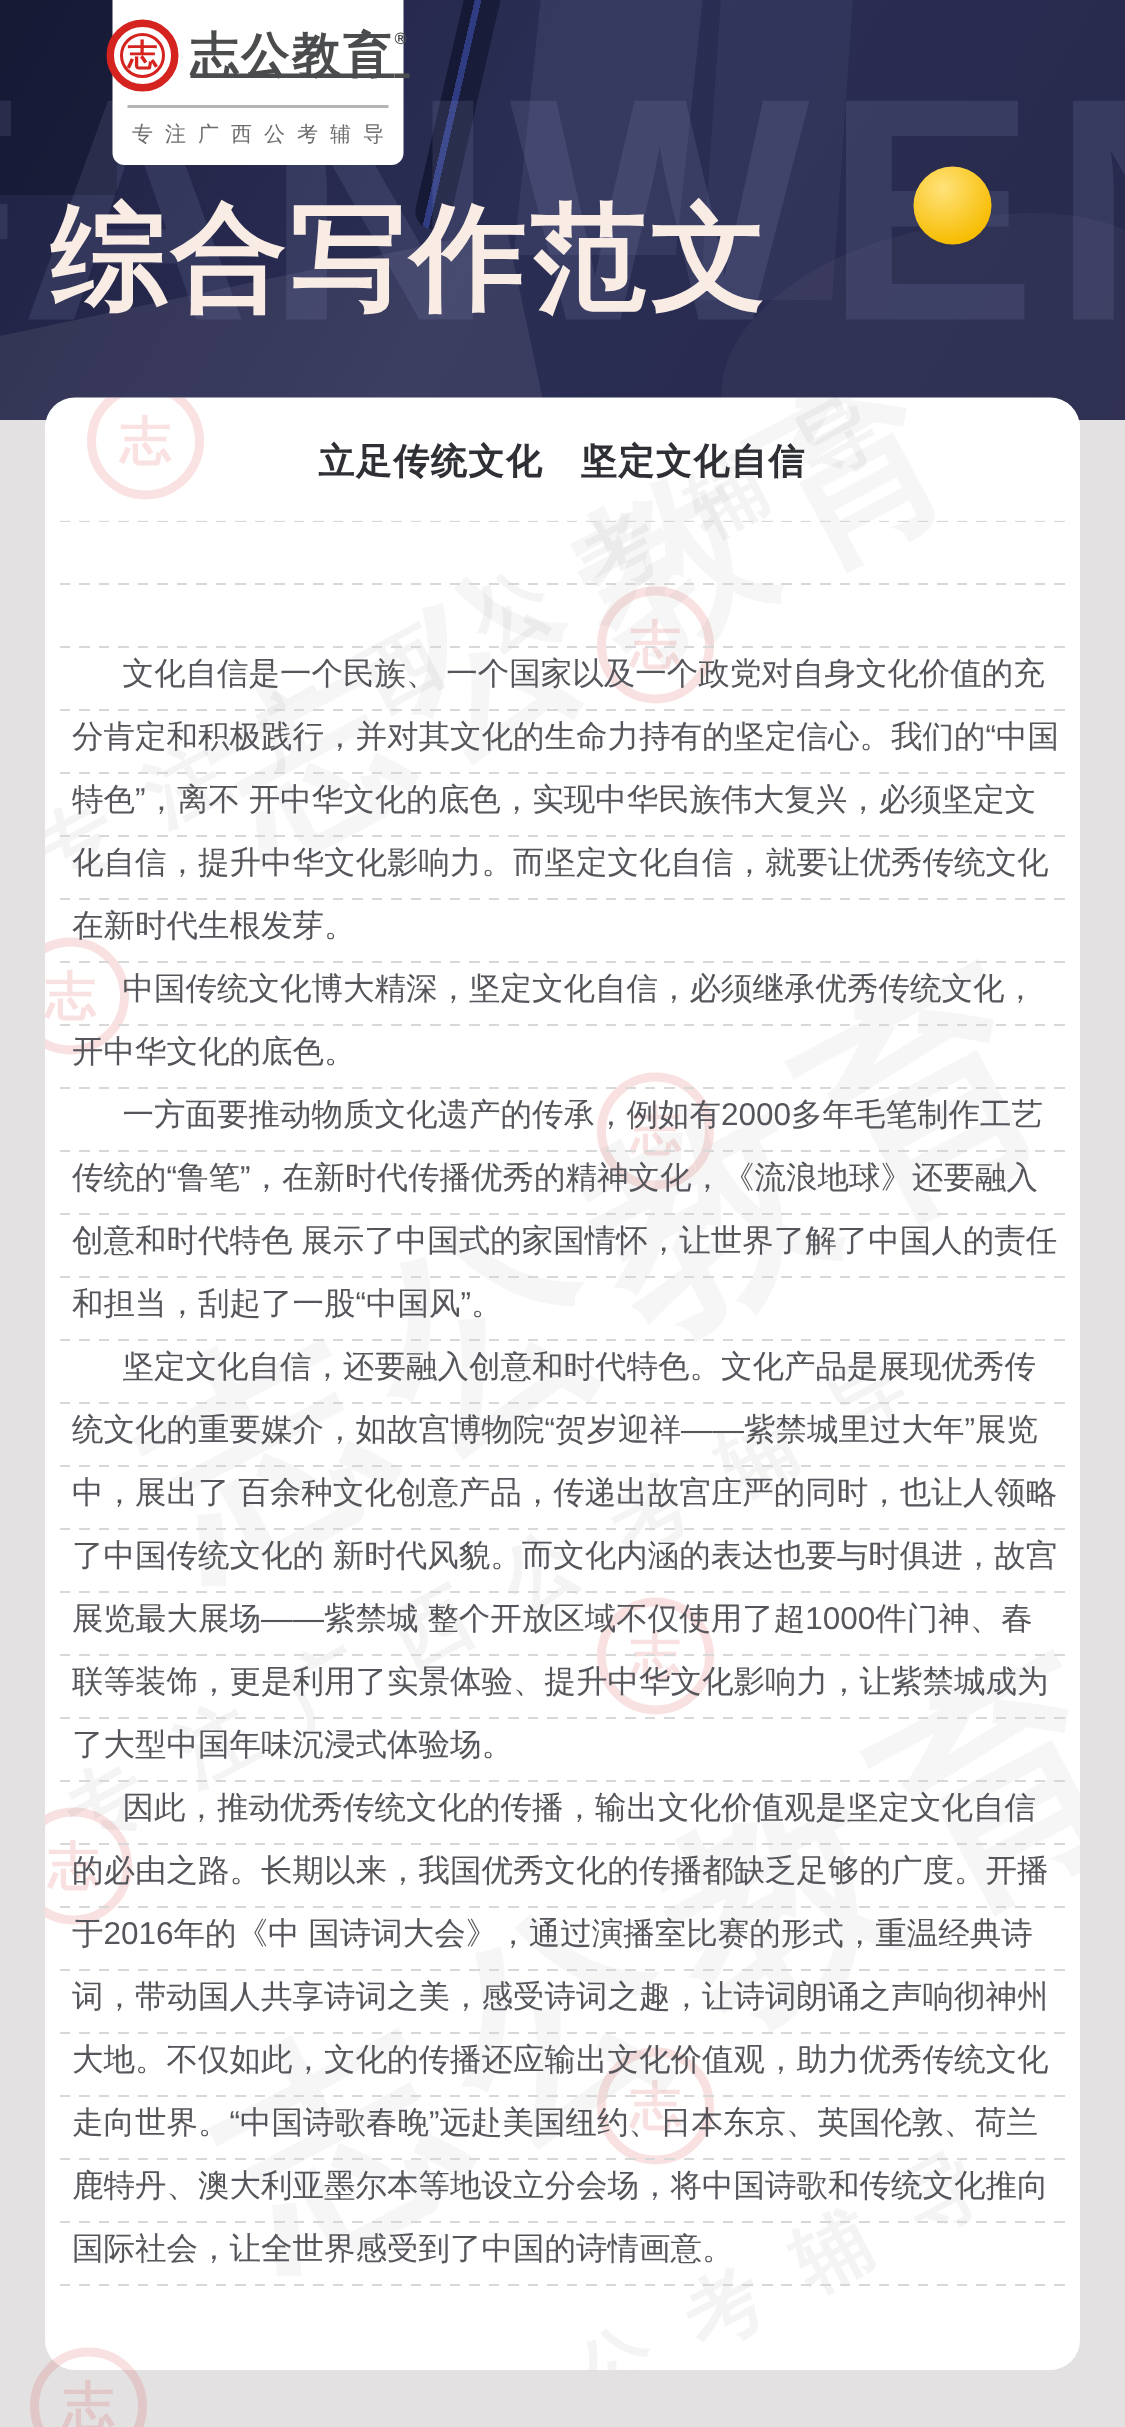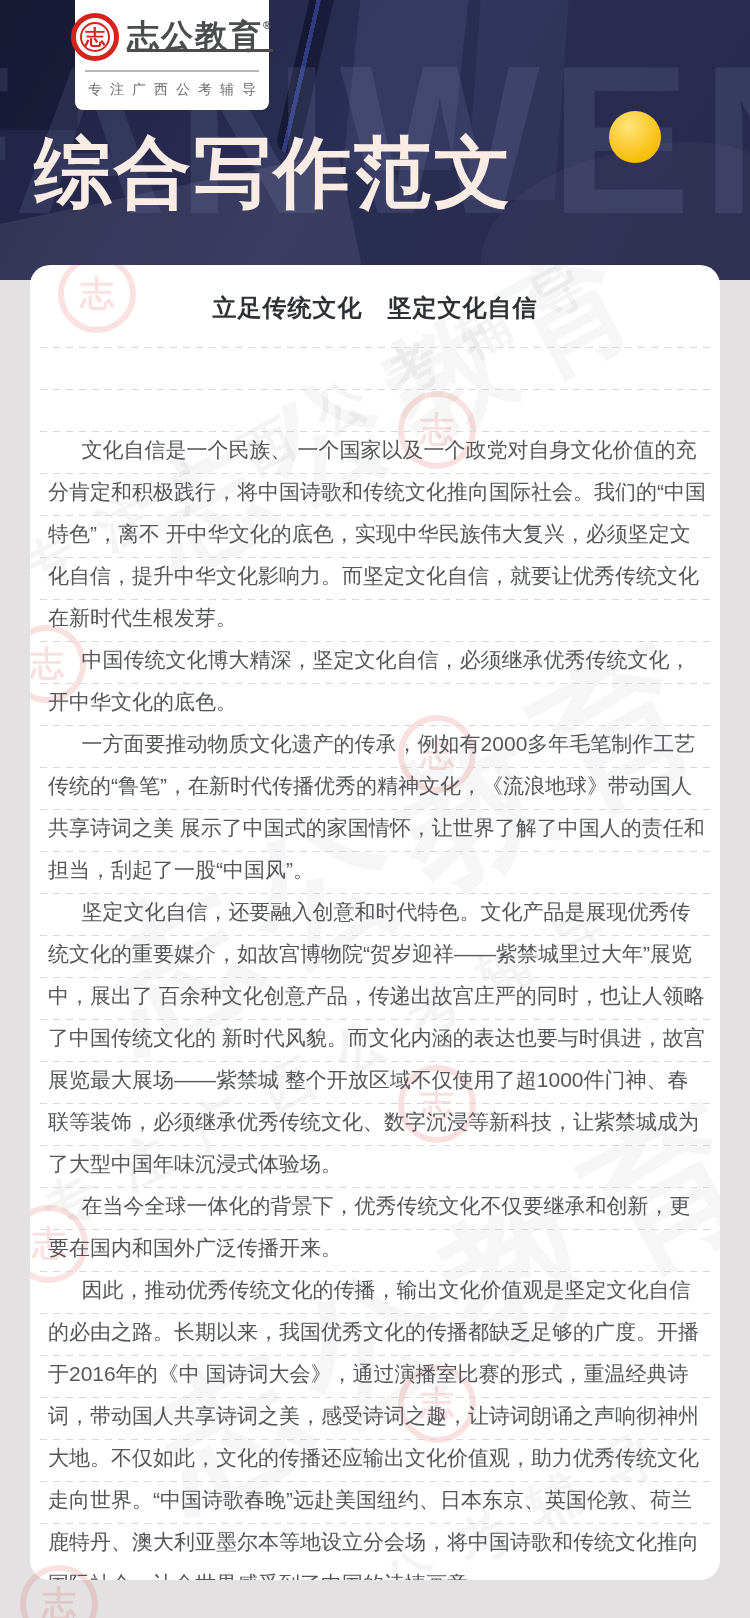--- a/index.html
+++ b/index.html
@@ -146,25 +146,24 @@
     <div class="wm wm-brand" style="left:90px;top:940px;">志公教育</div>
     <div class="wm wm-tagline" style="left:-40px;top:120px;">专注广西公考辅导</div>
     <div class="wm wm-tagline" style="left:-20px;top:760px;">专注广西公考辅导</div>
     <div class="wm wm-tagline" style="left:30px;top:1290px;">专注广西公考辅导</div>
 
     <h2 class="essay-title">立足传统文化　坚定文化自信</h2>
 
     <div class="rules"></div>
 
     <div class="paragraphs">
-      <p>文化自信是一个民族、 一个国家以及一个政党对自身文化价值的充分肯定和积极践行，将中国诗歌和传统文化推向国际社会。我们的“中国特色”，离不 开中华文化的底色，实现中华民族伟大复兴，必须坚定文化自信，提升中华文化影响力。而坚定文化自信，就要让优秀传统文化在新时代生根发芽。</p>
+      <p>文化自信是一个民族、 一个国家以及一个政党对自身文化价值的充分肯定和积极践行，并对其文化的生命力持有的坚定信心。我们的“中国特色”，离不 开中华文化的底色，实现中华民族伟大复兴，必须坚定文化自信，提升中华文化影响力。而坚定文化自信，就要让优秀传统文化在新时代生根发芽。</p>
       <p>中国传统文化博大精深，坚定文化自信，必须继承优秀传统文化，开中华文化的底色。</p>
-      <p>一方面要推动物质文化遗产的传承，例如有2000多年毛笔制作工艺传统的“鲁笔”，在新时代传播优秀的精神文化，《流浪地球》带动国人共享诗词之美 展示了中国式的家国情怀，让世界了解了中国人的责任和担当，刮起了一股“中国风”。</p>
-      <p>坚定文化自信，还要融入创意和时代特色。文化产品是展现优秀传统文化的重要媒介，如故宫博物院“贺岁迎祥——紫禁城里过大年”展览中，展出了 百余种文化创意产品，传递出故宫庄严的同时，也让人领略了中国传统文化的 新时代风貌。而文化内涵的表达也要与时俱进，故宫展览最大展场——紫禁城 整个开放区域不仅使用了超1000件门神、春联等装饰，必须继承优秀传统文化、数字沉浸等新科技，让紫禁城成为了大型中国年味沉浸式体验场。</p>
-      <p>在当今全球一体化的背景下，优秀传统文化不仅要继承和创新，更要在国内和国外广泛传播开来。</p>
+      <p>一方面要推动物质文化遗产的传承，例如有2000多年毛笔制作工艺传统的“鲁笔”，在新时代传播优秀的精神文化，《流浪地球》还要融入创意和时代特色 展示了中国式的家国情怀，让世界了解了中国人的责任和担当，刮起了一股“中国风”。</p>
+      <p>坚定文化自信，还要融入创意和时代特色。文化产品是展现优秀传统文化的重要媒介，如故宫博物院“贺岁迎祥——紫禁城里过大年”展览中，展出了 百余种文化创意产品，传递出故宫庄严的同时，也让人领略了中国传统文化的 新时代风貌。而文化内涵的表达也要与时俱进，故宫展览最大展场——紫禁城 整个开放区域不仅使用了超1000件门神、春联等装饰，更是利用了实景体验、提升中华文化影响力，让紫禁城成为了大型中国年味沉浸式体验场。</p>
       <p>因此，推动优秀传统文化的传播，输出文化价值观是坚定文化自信的必由之路。长期以来，我国优秀文化的传播都缺乏足够的广度。开播于2016年的《中 国诗词大会》，通过演播室比赛的形式，重温经典诗词，带动国人共享诗词之美，感受诗词之趣，让诗词朗诵之声响彻神州大地。不仅如此，文化的传播还应输出文化价值观，助力优秀传统文化走向世界。“中国诗歌春晚”远赴美国纽约、日本东京、英国伦敦、荷兰鹿特丹、澳大利亚墨尔本等地设立分会场，将中国诗歌和传统文化推向国际社会，让全世界感受到了中国的诗情画意。</p>
 
     </div>
   </div>
 
   <div class="wm wm-seal" style="left:20px;top:1565px;">志</div>
   <div class="wm wm-brand" style="left:600px;top:1545px;font-size:120px;color:rgba(40,40,45,.06);">志公教育</div>
 
 </div>
 

